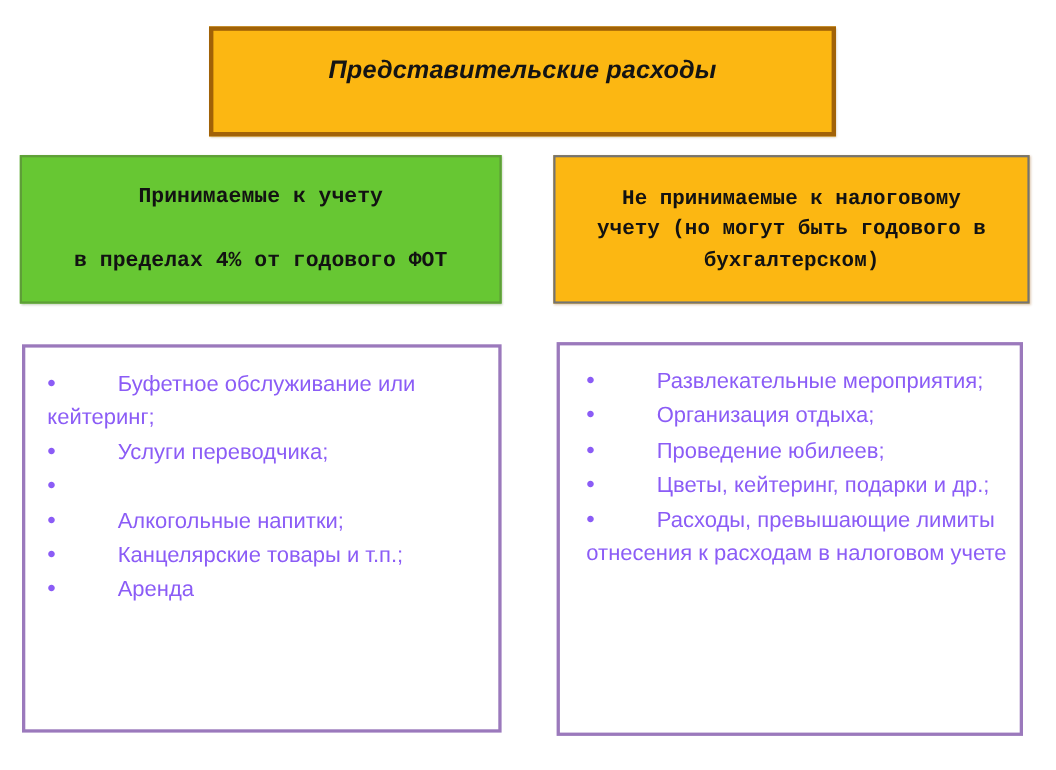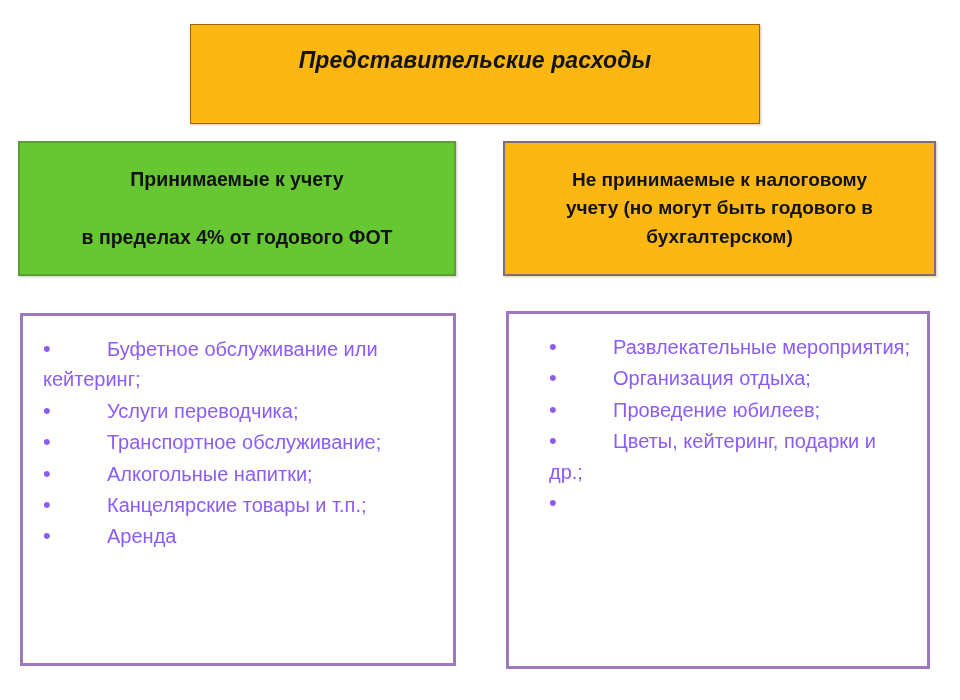--- a/index.html
+++ b/index.html
@@ -24,21 +24,21 @@
   }
 
   
   .title-box {
     position: absolute;
     left: 190px;
     top: 24px;
     width: 570px;
     height: 100px;
     background: #FCB712;
-    border: 1px solid #a16207;
+    border: 4px solid #a16207;
     box-sizing: border-box;
     box-shadow: 1px 1px 2px rgba(120,90,20,0.35);
   }
   .title-text {
     position: absolute;
     left: 0;
     right: 0;
     top: 22px;
     text-align: center;
     font-weight: bold;
@@ -50,20 +50,21 @@
   }
 
   
   .cat-box {
     position: absolute;
     box-sizing: border-box;
     display: flex;
     align-items: center;
     justify-content: flex-end;
     text-align: center;
+    font-family: Liberation Mono, monospace;
   }
   .cat-box.green {
     left: 18px;
     top: 141px;
     width: 438px;
     height: 135px;
     background: #67C733;
     border: 2px solid #5E9E38;
     box-shadow: 1px 1px 2px rgba(60,90,30,0.3);
   }
@@ -96,21 +97,21 @@
     box-sizing: border-box;
     background: #ffffff;
     border: 3px solid #9B79BC;
   }
   .list-box.left  { left: 20px;  top: 313px; width: 436px; height: 353px; }
   .list-box.right { left: 506px; top: 311px; width: 424px; height: 358px; }
 
   .list-inner {
     padding: 18px 12px 10px 20px;
   }
-  .list-box.right .list-inner { padding-left: 40px; }
+  .list-box.right .list-inner { padding-left: 24px; }
 
   .li {
     position: relative;
     font-size: 20px;
     line-height: 1.52;
     color: #8b5cf6;
     margin: 0 0 1px 0;
     text-indent: 0;
   }
   .li .bullet {
@@ -148,30 +149,30 @@
       <div class="cat-line">Не принимаемые к налоговому</div>
       <div class="cat-line">учету (но могут быть годового в</div>
       <div class="cat-line">бухгалтерском)</div>
     </div>
   </div>
 
   <div class="list-box left">
     <div class="list-inner" id="accepted-list">
         <div class="li"><span class="bullet"></span><span class="txt">Буфетное обслуживание или кейтеринг;</span></div>
         <div class="li"><span class="bullet"></span><span class="txt">Услуги переводчика;</span></div>
-        <div class="li"><span class="bullet"></span><span class="txt">Транспортное обслуживание;</span></div>
+        <div class="li"><span class="bullet"></span></div>
         <div class="li"><span class="bullet"></span><span class="txt">Алкогольные напитки;</span></div>
         <div class="li"><span class="bullet"></span><span class="txt">Канцелярские товары и т.п.;</span></div>
         <div class="li"><span class="bullet"></span><span class="txt">Аренда</span></div>
       </div>
   </div>
 
   <div class="list-box right">
     <div class="list-inner" id="not-accepted-list">
         <div class="li"><span class="bullet"></span><span class="txt">Развлекательные мероприятия;</span></div>
         <div class="li"><span class="bullet"></span><span class="txt">Организация отдыха;</span></div>
         <div class="li"><span class="bullet"></span><span class="txt">Проведение юбилеев;</span></div>
         <div class="li"><span class="bullet"></span><span class="txt">Цветы, кейтеринг, подарки и др.;</span></div>
-        <div class="li"><span class="bullet"></span></div>
+        <div class="li"><span class="bullet"></span><span class="txt">Расходы, превышающие лимиты отнесения к расходам в налоговом учете</span></div>
       </div>
   </div>
 
 </div>
 
 </body></html>

